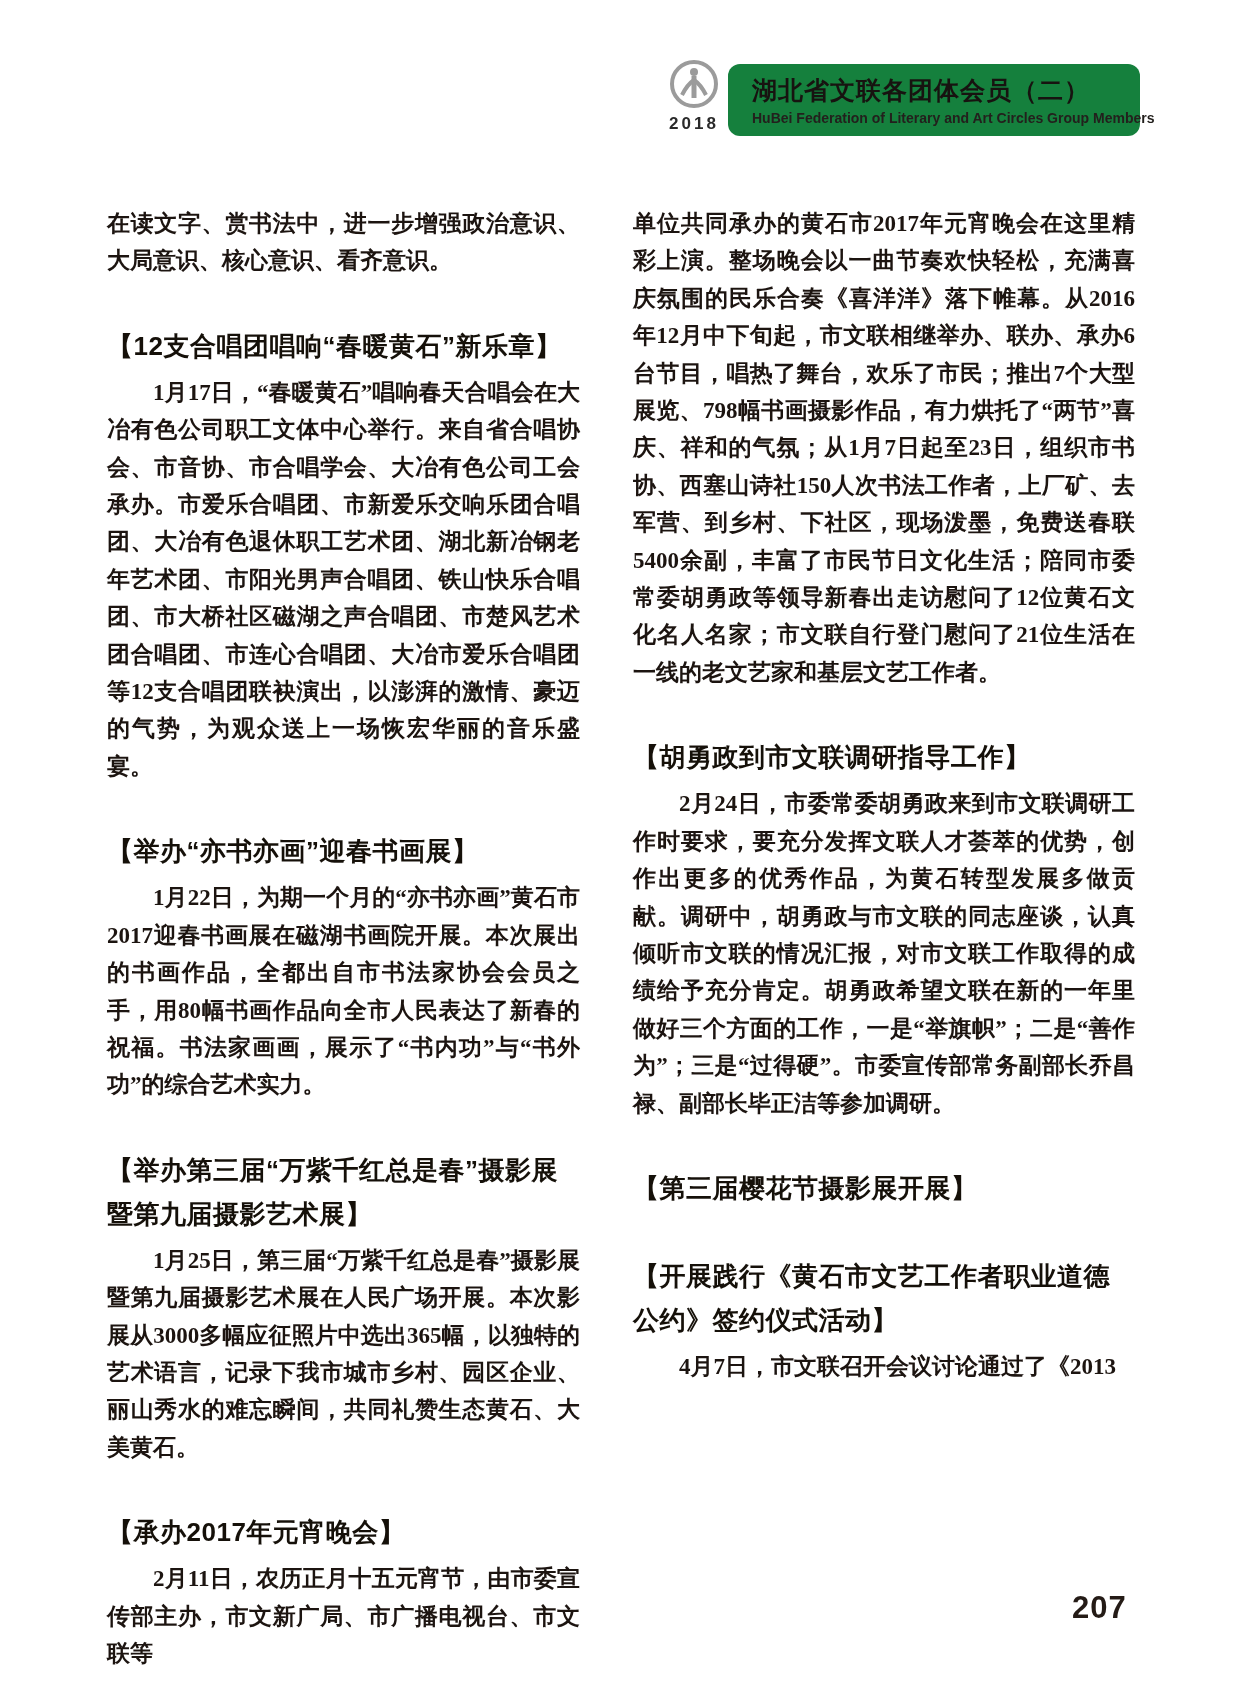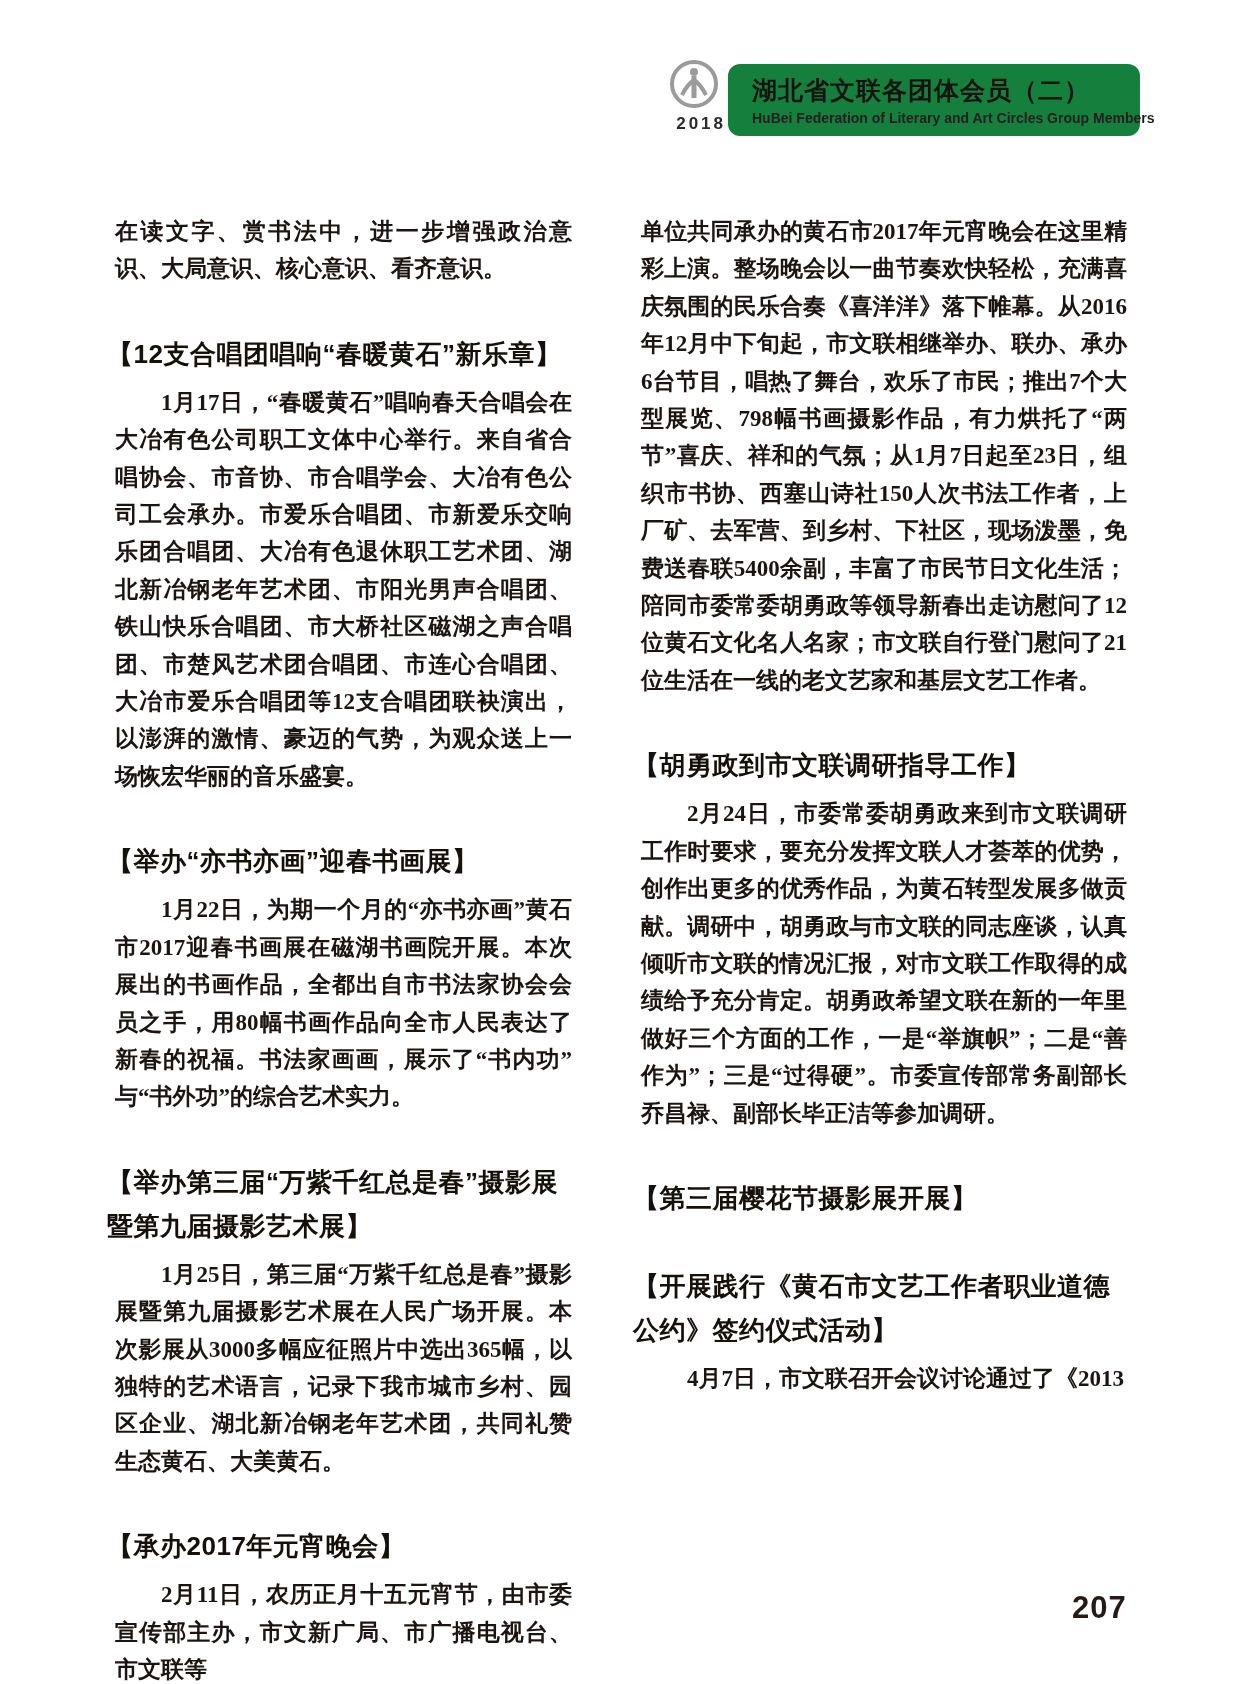--- a/index.html
+++ b/index.html
@@ -7,21 +7,21 @@
     position:relative;
     width:1241px;height:1684px;
     background:#ffffff;
     font-family:"Liberation Serif","DejaVu Serif",serif;
     color:#1c1410;
     overflow:hidden;
   }
   
   .logo-block{
     position:absolute;left:662px;top:58px;width:64px;
-    text-align:right;
+    text-align:center;
   }
   .logo-block svg{display:block;margin:0 auto;}
   .logo-year{
     display:block;margin-top:4px;
     font-family:"Liberation Sans","DejaVu Sans",sans-serif;
     font-size:17px;font-weight:bold;letter-spacing:3px;color:#2a2a2a;
   }
   .title-bar{
     position:absolute;left:728px;top:64px;width:412px;height:72px;
     background:#15803d;border-radius:12px;
@@ -38,21 +38,21 @@
     margin-top:3px;white-space:nowrap;
   }
   
   .col{
     position:absolute;top:205px;
     font-size:23px;line-height:37.4px;
     text-align:justify;font-weight:bold;
   }
   .col-left{left:107px;width:473px;}
   .col-right{left:633px;width:502px;}
-  .para{margin:8px;text-indent:2em;}
+  .para{margin:0;text-indent:2em;}
   .para.no-indent{text-indent:0;}
   .entry-heading{
     margin:44px 0 6px 0;
     font-family:"Liberation Sans","DejaVu Sans",sans-serif;
     font-size:26px;line-height:44px;font-weight:bold;color:#151009;
     letter-spacing:0.5px;text-align:left;
   }
   
   .page-number{
     position:absolute;left:1072px;top:1590px;
@@ -87,21 +87,21 @@
   <section class="col col-left">
     <p class="para no-indent">在读文字、赏书法中，进一步增强政治意识、大局意识、核心意识、看齐意识。</p>
 
     <h2 class="entry-heading">【12支合唱团唱响“春暖黄石”新乐章】</h2>
     <p class="para">1月17日，“春暖黄石”唱响春天合唱会在大冶有色公司职工文体中心举行。来自省合唱协会、市音协、市合唱学会、大冶有色公司工会承办。市爱乐合唱团、市新爱乐交响乐团合唱团、大冶有色退休职工艺术团、湖北新冶钢老年艺术团、市阳光男声合唱团、铁山快乐合唱团、市大桥社区磁湖之声合唱团、市楚风艺术团合唱团、市连心合唱团、大冶市爱乐合唱团等12支合唱团联袂演出，以澎湃的激情、豪迈的气势，为观众送上一场恢宏华丽的音乐盛宴。</p>
 
     <h2 class="entry-heading">【举办“亦书亦画”迎春书画展】</h2>
     <p class="para">1月22日，为期一个月的“亦书亦画”黄石市2017迎春书画展在磁湖书画院开展。本次展出的书画作品，全都出自市书法家协会会员之手，用80幅书画作品向全市人民表达了新春的祝福。书法家画画，展示了“书内功”与“书外功”的综合艺术实力。</p>
 
     <h2 class="entry-heading">【举办第三届“万紫千红总是春”摄影展暨第九届摄影艺术展】</h2>
-    <p class="para">1月25日，第三届“万紫千红总是春”摄影展暨第九届摄影艺术展在人民广场开展。本次影展从3000多幅应征照片中选出365幅，以独特的艺术语言，记录下我市城市乡村、园区企业、湖北新冶钢老年艺术团，共同礼赞生态黄石、大美黄石。</p>
+    <p class="para">1月25日，第三届“万紫千红总是春”摄影展暨第九届摄影艺术展在人民广场开展。本次影展从3000多幅应征照片中选出365幅，以独特的艺术语言，记录下我市城市乡村、园区企业、丽山秀水的难忘瞬间，共同礼赞生态黄石、大美黄石。</p>
 
     <h2 class="entry-heading">【承办2017年元宵晚会】</h2>
     <p class="para">2月11日，农历正月十五元宵节，由市委宣传部主办，市文新广局、市广播电视台、市文联等</p>
   </section>
 
   <section class="col col-right">
     <p class="para no-indent">单位共同承办的黄石市2017年元宵晚会在这里精彩上演。整场晚会以一曲节奏欢快轻松，充满喜庆氛围的民乐合奏《喜洋洋》落下帷幕。从2016年12月中下旬起，市文联相继举办、联办、承办6台节目，唱热了舞台，欢乐了市民；推出7个大型展览、798幅书画摄影作品，有力烘托了“两节”喜庆、祥和的气氛；从1月7日起至23日，组织市书协、西塞山诗社150人次书法工作者，上厂矿、去军营、到乡村、下社区，现场泼墨，免费送春联5400余副，丰富了市民节日文化生活；陪同市委常委胡勇政等领导新春出走访慰问了12位黄石文化名人名家；市文联自行登门慰问了21位生活在一线的老文艺家和基层文艺工作者。</p>
 
     <h2 class="entry-heading">【胡勇政到市文联调研指导工作】</h2>
     <p class="para">2月24日，市委常委胡勇政来到市文联调研工作时要求，要充分发挥文联人才荟萃的优势，创作出更多的优秀作品，为黄石转型发展多做贡献。调研中，胡勇政与市文联的同志座谈，认真倾听市文联的情况汇报，对市文联工作取得的成绩给予充分肯定。胡勇政希望文联在新的一年里做好三个方面的工作，一是“举旗帜”；二是“善作为”；三是“过得硬”。市委宣传部常务副部长乔昌禄、副部长毕正洁等参加调研。</p>

